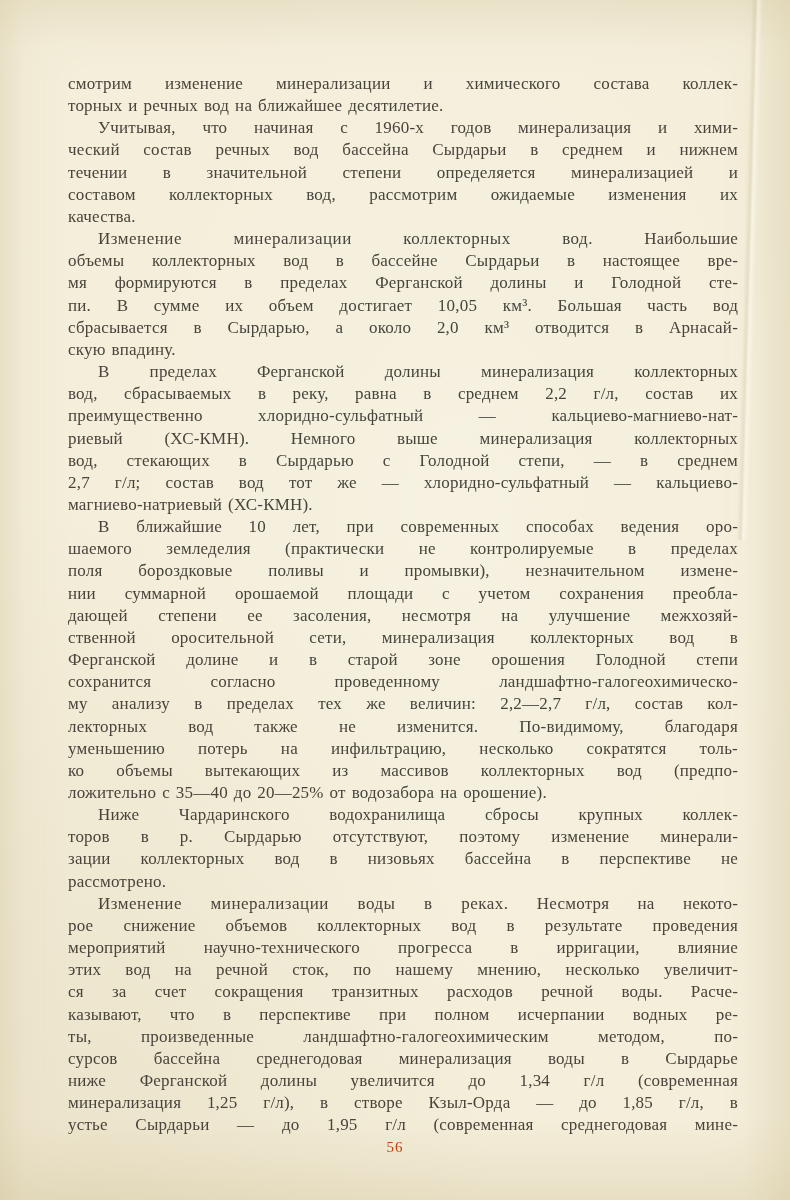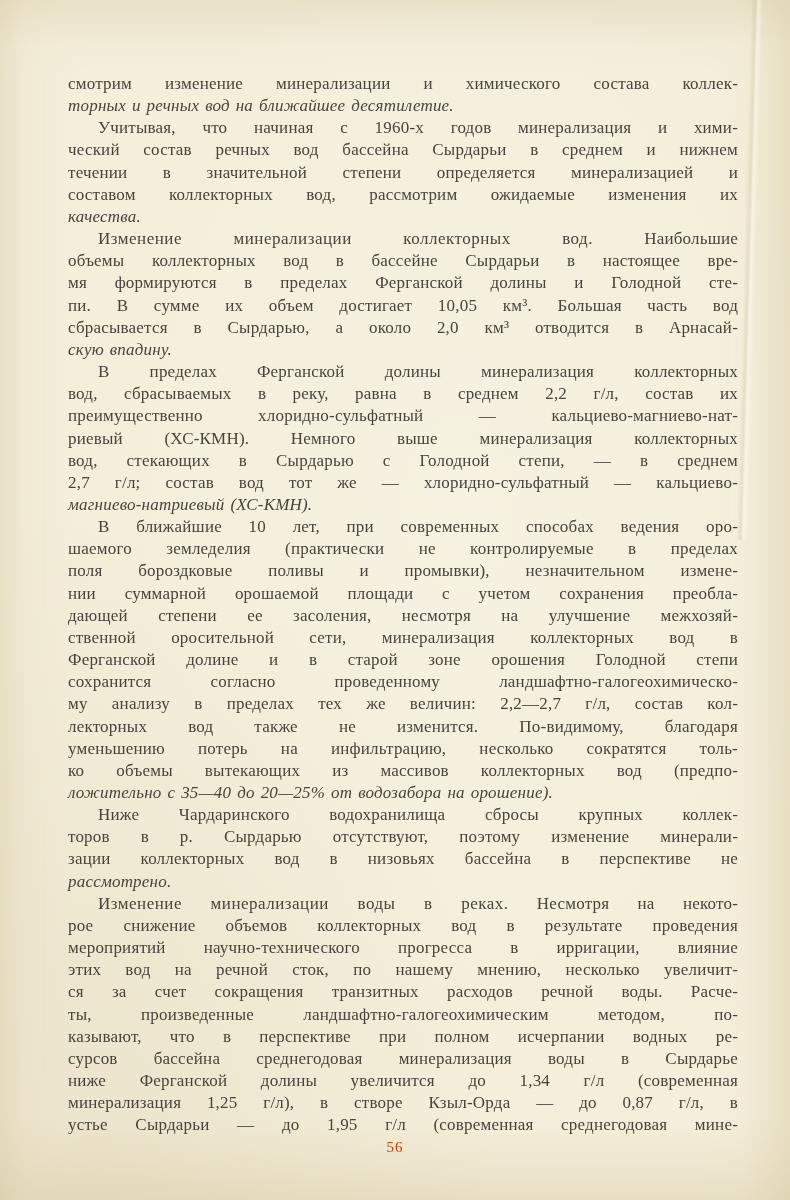--- a/index.html
+++ b/index.html
@@ -54,21 +54,20 @@
     line-height: 22.15px;
     letter-spacing: 0.2px;
   }
   .line {
     text-align: justify;
     text-align-last: justify;
     word-spacing: 1.5px;
   }
   .line.end {
     text-align-last: left;
-    font-style: italic;
   }
   .line.indent {
     text-indent: 30px;
   }
   .line .bold {
     font-weight: normal;
     letter-spacing: 0.5px;
   }
   .page-number {
     position: absolute;
@@ -124,22 +123,22 @@
       <div class="line end">ложительно с 35—40 до 20—25% от водозабора на орошение).</div>
       <div class="line indent">Ниже Чардаринского водохранилища сбросы крупных коллек-</div>
       <div class="line">торов в р. Сырдарью отсутствуют, поэтому изменение минерали-</div>
       <div class="line">зации коллекторных вод в низовьях бассейна в перспективе не</div>
       <div class="line end">рассмотрено.</div>
       <div class="line indent"><span class="bold">Изменение минерализации воды в реках.</span> Несмотря на некото-</div>
       <div class="line">рое снижение объемов коллекторных вод в результате проведения</div>
       <div class="line">мероприятий научно-технического прогресса в ирригации, влияние</div>
       <div class="line">этих вод на речной сток, по нашему мнению, несколько увеличит-</div>
       <div class="line">ся за счет сокращения транзитных расходов речной воды. Расче-</div>
+      <div class="line">казывают, что в перспективе при полном исчерпании водных ре-</div>
       <div class="line">ты, произведенные ландшафтно-галогеохимическим методом, по-</div>
-      <div class="line">казывают, что в перспективе при полном исчерпании водных ре-</div>
       <div class="line">сурсов бассейна среднегодовая минерализация воды в Сырдарье</div>
       <div class="line">ниже Ферганской долины увеличится до 1,34 г/л (современная</div>
-      <div class="line">минерализация 1,25 г/л), в створе Кзыл-Орда — до 0,87 г/л, в</div>
+      <div class="line">минерализация 1,25 г/л), в створе Кзыл-Орда — до 1,85 г/л, в</div>
       <div class="line">устье Сырдарьи — до 1,95 г/л (современная среднегодовая мине-</div>
     </div>
 
   <div class="page-number">56</div>
 </div>
 
 </body></html>

